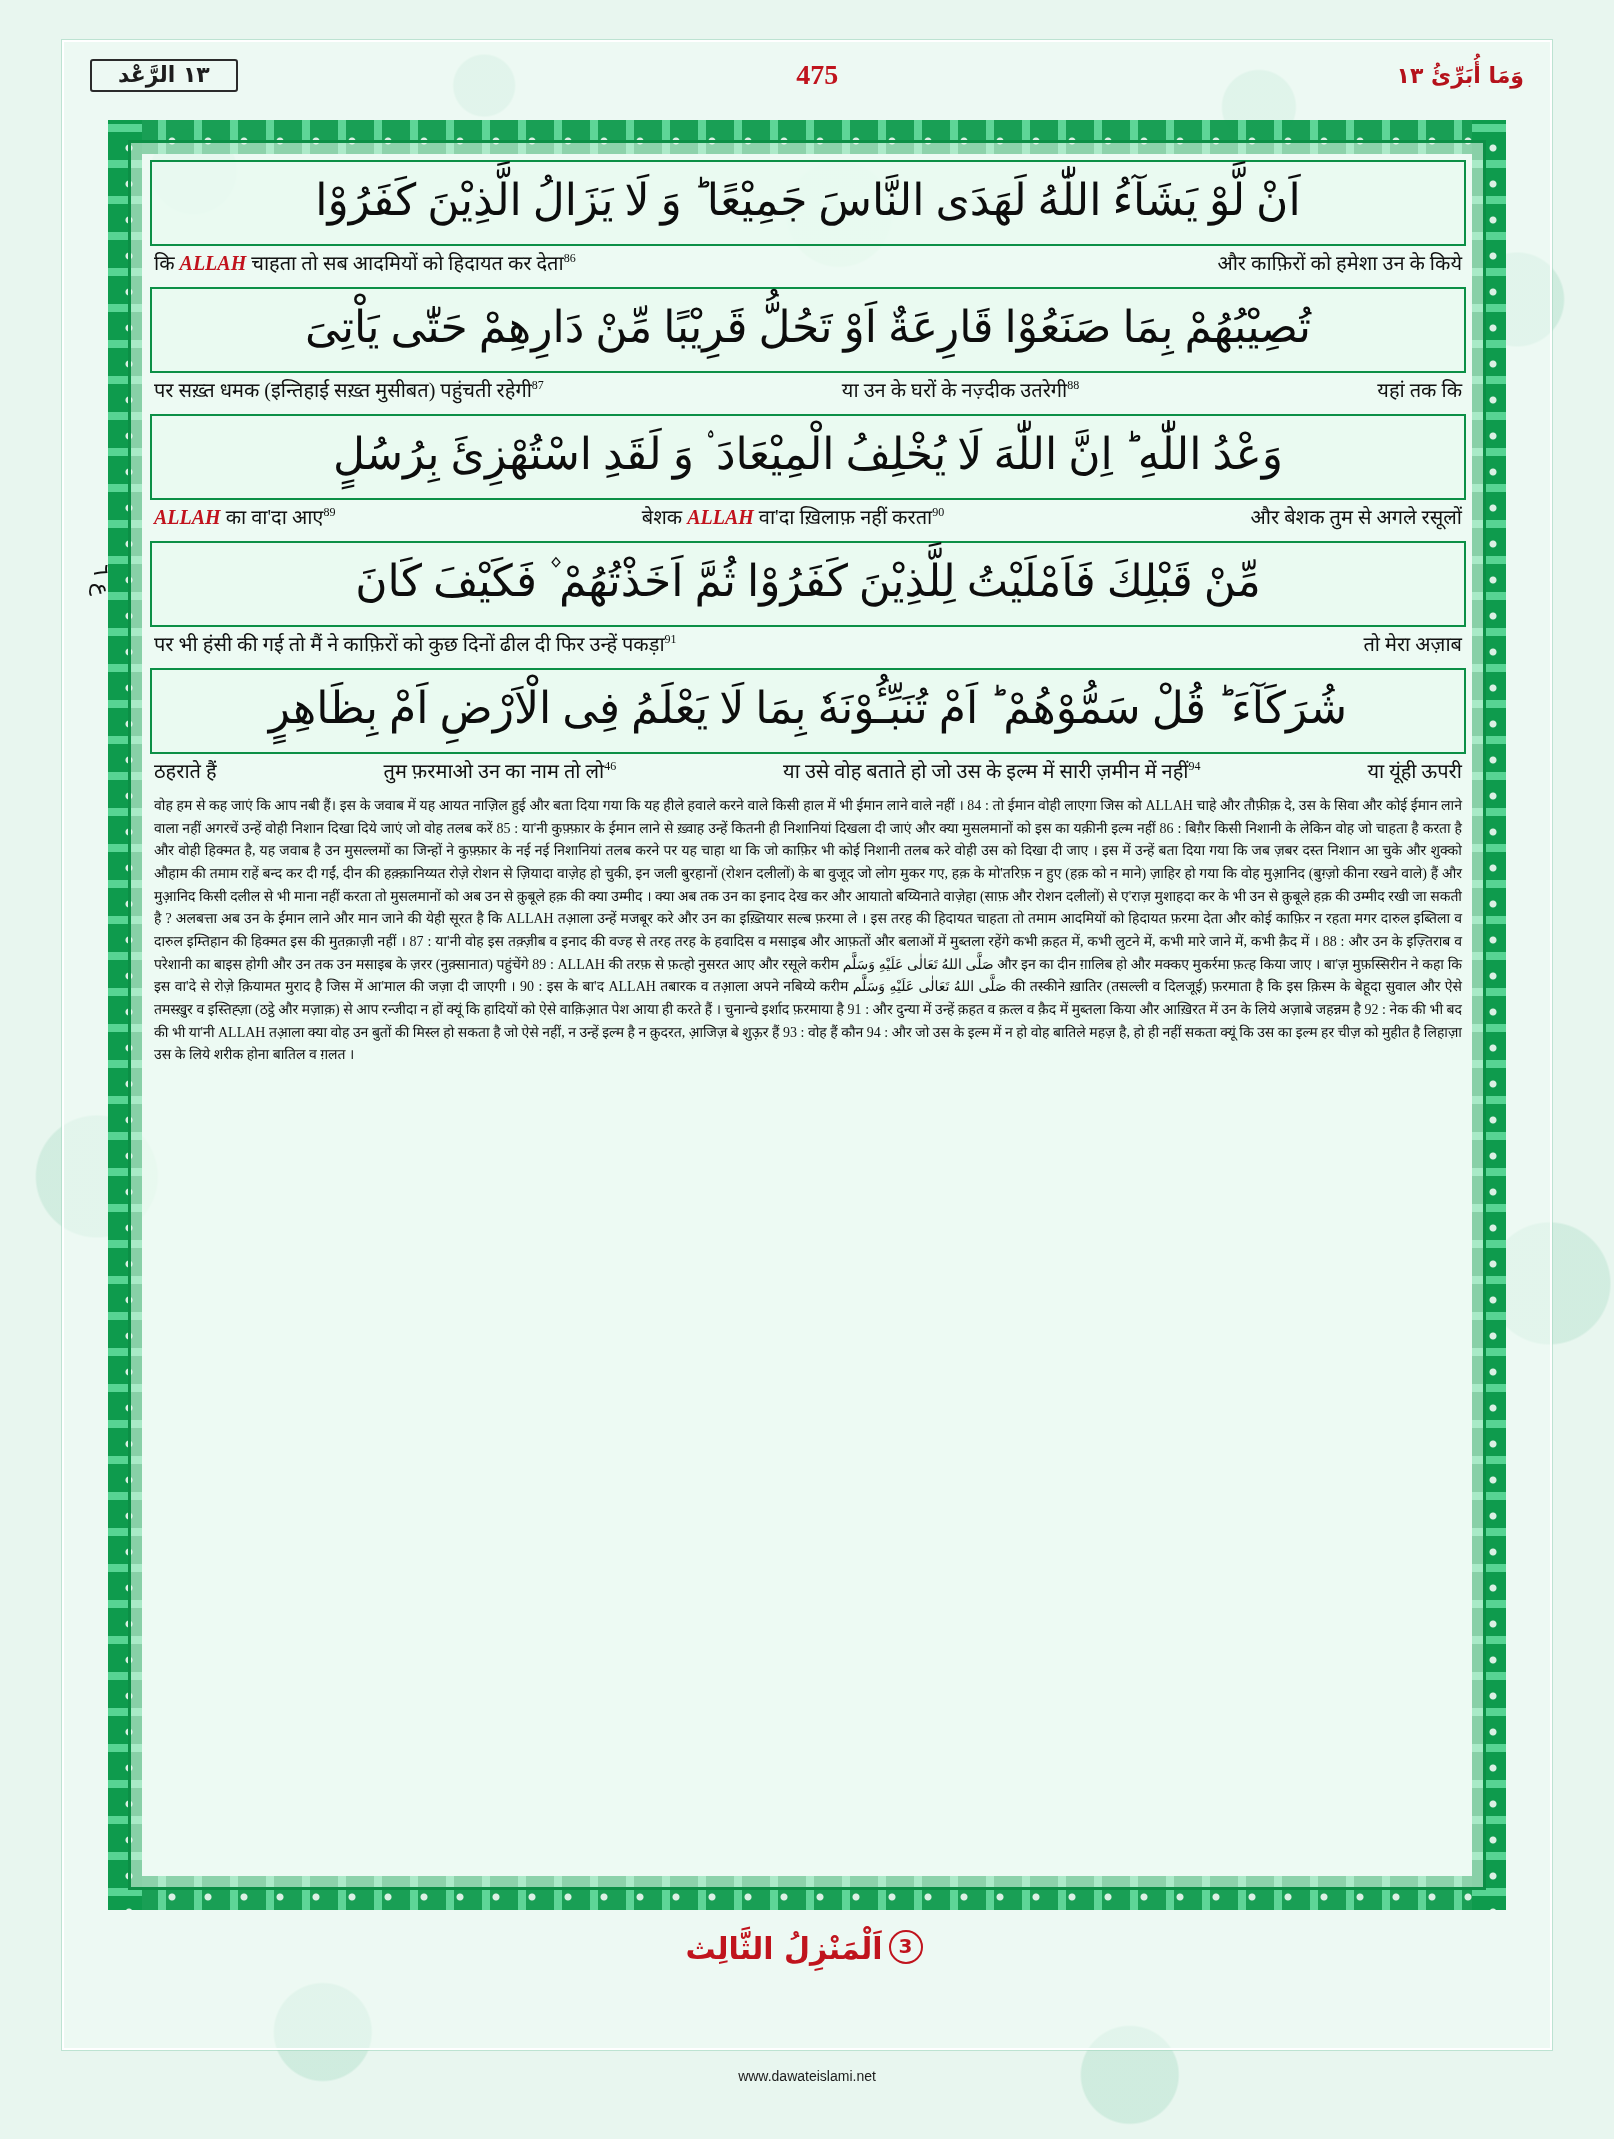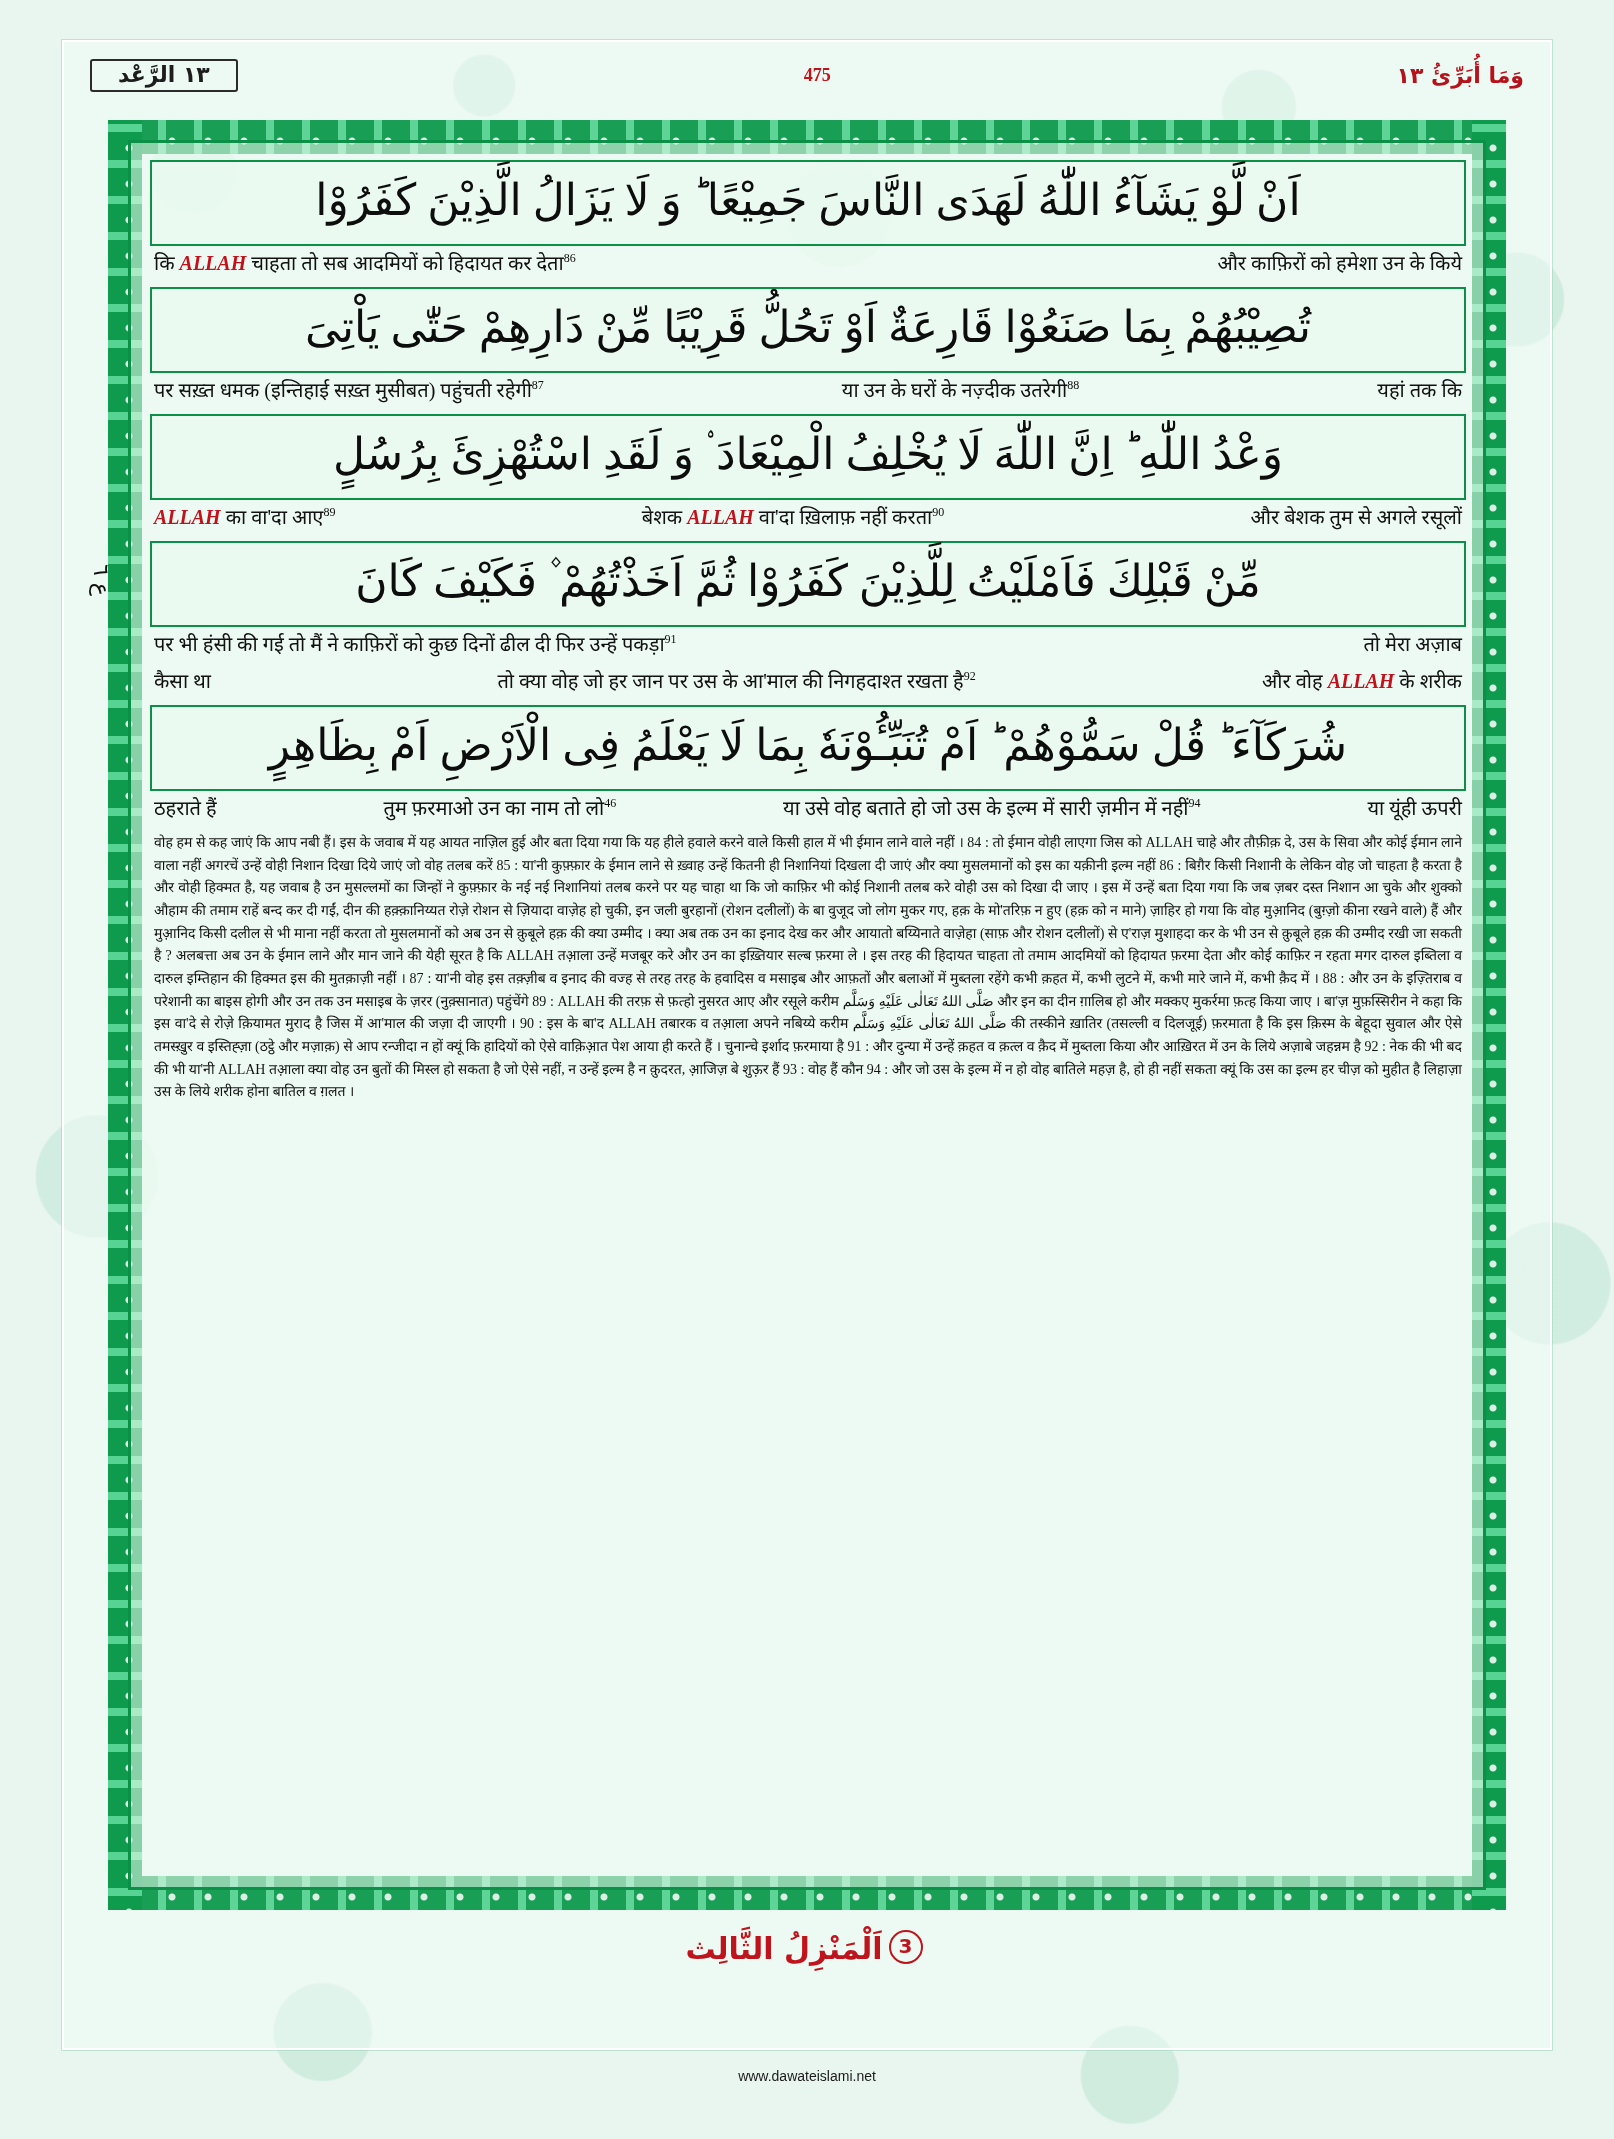--- a/index.html
+++ b/index.html
@@ -40,21 +40,21 @@
     display:flex; align-items:center; justify-content:space-between;
     height:46px;
   }
   .hdr-side{
     font-family:"DejaVu Sans", sans-serif;
     font-size:22px; color:#b5121b; font-weight:bold; direction:rtl;
     white-space:nowrap;
   }
   .hdr-left{ color:#1d1d1d; border:2px solid #2b2b2b; padding:1px 26px 3px; border-radius:3px;}
   .hdr-center{
-    font-size:18px; font-weight:bold; color:#c0141d;
+    font-size:28px; font-weight:bold; color:#c0141d;
     font-family:"Liberation Serif", serif;
   }
   .frame-inner{
     position:absolute;
     left:128px; top:140px;
     width:1358px; height:1750px;
     border:3px solid #0c8f46;
     box-sizing:border-box;
     background:rgba(236,252,243,0.55);
     overflow:hidden;
@@ -234,25 +234,20 @@
   </div>
 
   <div class="ayah-row">
     <div class="arabic">مِّنْ قَبْلِكَ فَاَمْلَیْتُ لِلَّذِیْنَ كَفَرُوْا ثُمَّ اَخَذْتُهُمْ ۫ فَكَیْفَ كَانَ</div>
   </div>
   <div class="trans-row">
     <span class="seg"><span>पर भी हंसी की गई तो मैं ने काफ़िरों को कुछ दिनों ढील दी फिर उन्हें पकड़ा</span><sup>91</sup></span>
     <span class="seg">तो मेरा अज़ाब</span>
   </div>
 
-  <div class="trans-row">
-    <span class="seg">कैसा था</span>
-    <span class="seg"><span>तो क्या वोह जो हर जान पर उस के आ'माल की निगहदाश्त रखता है</span><sup>92</sup></span>
-    <span class="seg">और वोह <span class="allah">ALLAH</span> के शरीक</span>
-  </div>
 
   <div class="ayah-row">
     <div class="arabic">شُرَكَآءَ ؕ قُلْ سَمُّوْهُمْ ؕ اَمْ تُنَبِّـُٔوْنَهٗ بِمَا لَا یَعْلَمُ فِی الْاَرْضِ اَمْ بِظَاهِرٍ</div>
   </div>
   <div class="trans-row">
     <span class="seg">ठहराते हैं</span>
     <span class="seg"><span>तुम फ़रमाओ उन का नाम तो लो</span><sup>46</sup></span>
     <span class="seg"><span>या उसे वोह बताते हो जो उस के इल्म में सारी ज़मीन में नहीं</span><sup>94</sup></span>
     <span class="seg">या यूंही ऊपरी</span>
   </div>

